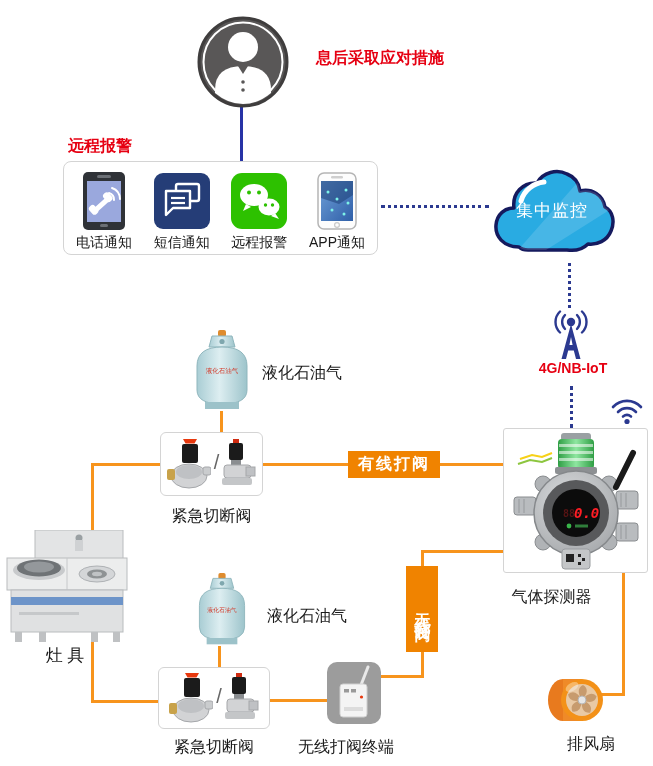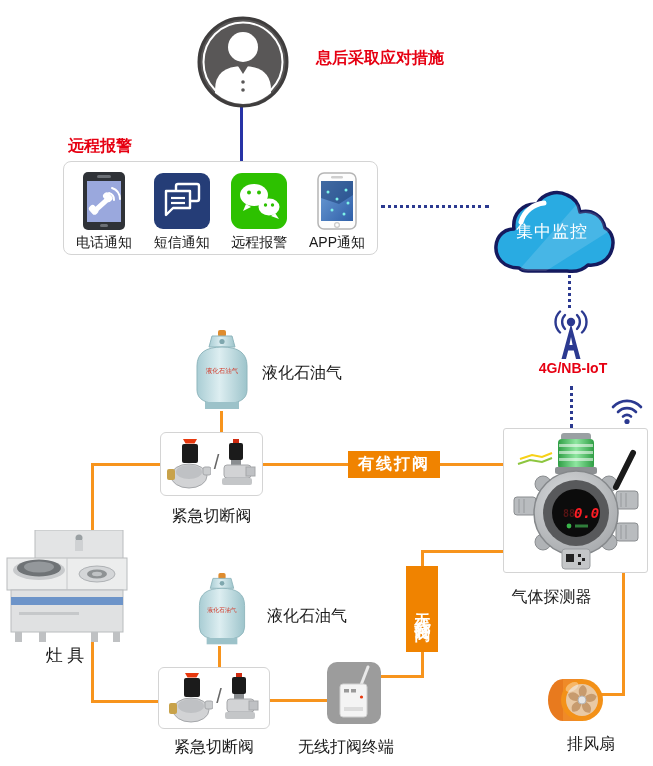--- a/index.html
+++ b/index.html
@@ -141,21 +141,21 @@
             <circle cx="27" cy="42" r="1.5"></circle>
               <circle cx="31" cy="31" r="1.5"></circle>
           </g>
           <circle cx="20" cy="53" r="2.4" fill="none" stroke="#c9c9c9" stroke-width="1.2"></circle>
         </svg>
       </div>
       <div class="t">APP通知</div>
     </div>
   </div>
 
-  <div class="abs" style="left:488px; top:184px; width:128px; height:96px; z-index:2;">
+  <div class="abs" style="left:488px; top:163px; width:128px; height:96px; z-index:2;">
     <svg width="128" height="96" viewBox="0 0 128 96">
       <defs>
         <clipPath id="cloudClip">
           <path d="M31 84 C15 84 7 73 8 62 C9 51 17 45 26 45 C24 30 35 19 49 20 C55 9 69 6 79 11 C87 14 91 21 92 28 C104 25 115 32 117 44 C125 48 127 59 123 68 C119 78 109 82 100 81 C94 87 86 88 79 87 L40 87 C36 87 33 86 31 84 Z"></path>
         </clipPath>
       </defs>
       <path d="M31 84 C15 84 7 73 8 62 C9 51 17 45 26 45 C24 30 35 19 49 20 C55 9 69 6 79 11 C87 14 91 21 92 28 C104 25 115 32 117 44 C125 48 127 59 123 68 C119 78 109 82 100 81 C94 87 86 88 79 87 L40 87 C36 87 33 86 31 84 Z" fill="#29ABE2" stroke="#151A5E" stroke-width="3.5" stroke-linejoin="round"></path>
       <polygon points="30,87 96,12 126,44 58,87" fill="#ffffff" opacity="0.14" clip-path="url(#cloudClip)"></polygon>
       <path d="M33 38 C36 27 46 20 56 19" stroke="#ffffff" stroke-width="5" fill="none" stroke-linecap="round"></path>
     </svg>

